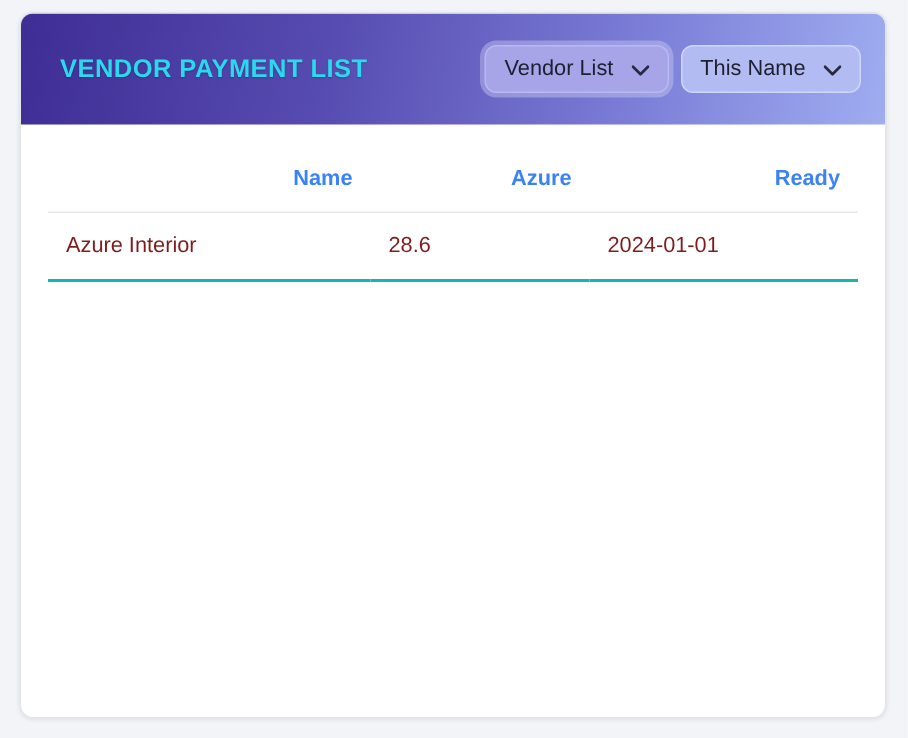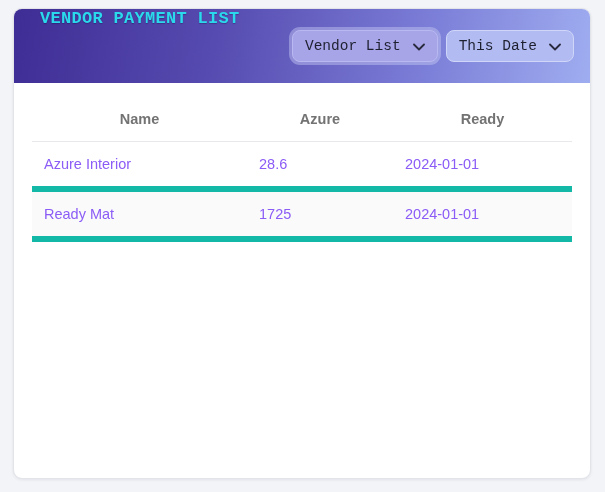--- a/index.html
+++ b/index.html
@@ -16,23 +16,23 @@
     background: #ffffff;
     border: 1px solid #e2e4ea;
     border-radius: 9px;
     box-shadow: 0 1px 3px rgba(20, 20, 60, 0.08);
     overflow: hidden;
   }
   .card-header {
     height: 74px;
     background: linear-gradient(100deg, #3e2d94 0%, #564bb0 35%, #7a7cd6 70%, #9fadf0 100%);
     display: flex;
+    align-items: center;
     justify-content: space-between;
     padding: 0 16px 0 26px;
-    font-family: Liberation Mono, monospace;
   }
   .title {
     color: #2bd9ec;
     font-size: 17px;
     font-weight: 700;
     letter-spacing: 0.3px;
     text-shadow: 0 1px 1px rgba(0,0,40,0.25);
     white-space: nowrap;
   }
   .controls { display: flex; align-items: center; gap: 8px; }
@@ -62,30 +62,30 @@
   .table-wrap { padding: 14px 18px 0 18px; }
   table {
     width: 100%;
     border-collapse: collapse;
     table-layout: fixed;
     font-size: 14.5px;
   }
   col.c-name   { width: 215px; }
   col.c-amount { width: 146px; }
   th {
-    text-align: center;
+    text-align: right;
     font-weight: 700;
-    color: #737373;
+    color: #3b82f6;
     padding: 14px 12px;
     border-bottom: 1px solid #e6e8ec;
   }
   td {
-    color: #8b5cf6;
+    color: #7f1d1d;
     padding: 14px 12px;
-    border-bottom: 6px solid #14b8a6;
+    border-bottom: 2px solid #14b8a6;
   }
   tr[data-name="table-row"]:nth-child(even) td { background: #fafafb; }
 </style>
 </head>
 <body>
 
 <div class="card" data-name="vendor-payment-card">
 
   <div class="card-header" data-name="card-header">
     <div class="title" data-name="page-title">VENDOR PAYMENT LIST</div>
@@ -94,21 +94,21 @@
       <div class="dropdown vendor" data-name="vendor-list-dropdown">
         <span data-name="vendor-list-dropdown-label">Vendor List</span>
         <span class="chevron" data-name="chevron-down-icon">
           <svg width="12" height="8" viewBox="0 0 12 8" fill="none">
             <path d="M1 1.5 L6 6.5 L11 1.5" stroke="#2a2a3e" stroke-width="1.8" stroke-linecap="round" stroke-linejoin="round"></path>
           </svg>
         </span>
       </div>
 
       <div class="dropdown month" data-name="period-dropdown">
-        <span data-name="period-dropdown-label">This Date</span>
+        <span data-name="period-dropdown-label">This Name</span>
         <span class="chevron" data-name="chevron-down-icon">
           <svg width="12" height="8" viewBox="0 0 12 8" fill="none">
             <path d="M1 1.5 L6 6.5 L11 1.5" stroke="#2a2a3e" stroke-width="1.8" stroke-linecap="round" stroke-linejoin="round"></path>
           </svg>
         </span>
       </div>
     </div>
   </div>
 
   <div class="table-wrap" data-name="payments-table-container">
@@ -124,22 +124,17 @@
           <th data-name="column-header-amount">Azure</th>
           <th data-name="column-header-date">Ready</th>
         </tr>
       </thead>
       <tbody>
         <tr data-name="table-row">
           <td data-name="cell-vendor-name">Azure Interior</td>
           <td data-name="cell-amount">28.6</td>
           <td data-name="cell-date">2024-01-01</td>
         </tr>
-        <tr data-name="table-row">
-          <td data-name="cell-vendor-name">Ready Mat</td>
-          <td data-name="cell-amount">1725</td>
-          <td data-name="cell-date">2024-01-01</td>
-        </tr>
       </tbody>
     </table>
   </div>
 
 </div>
 
 </body></html>

